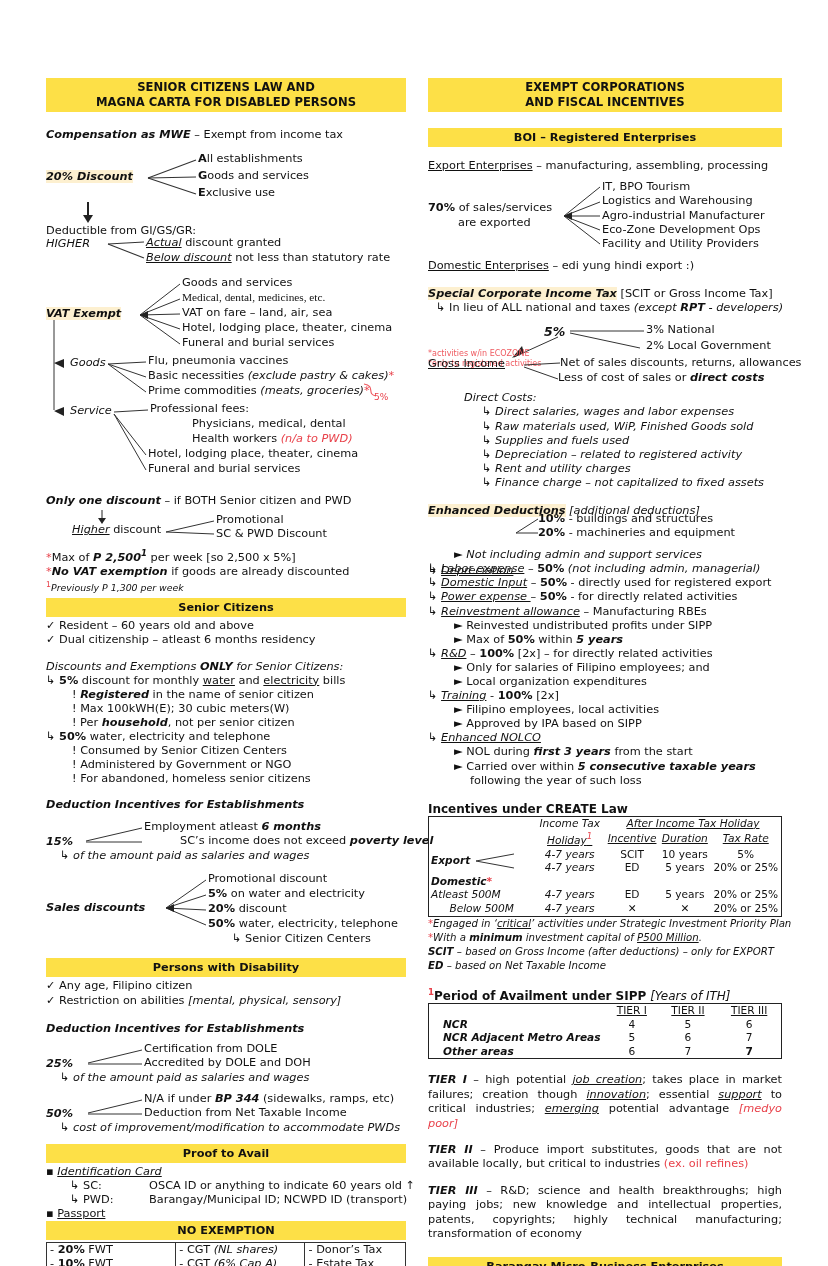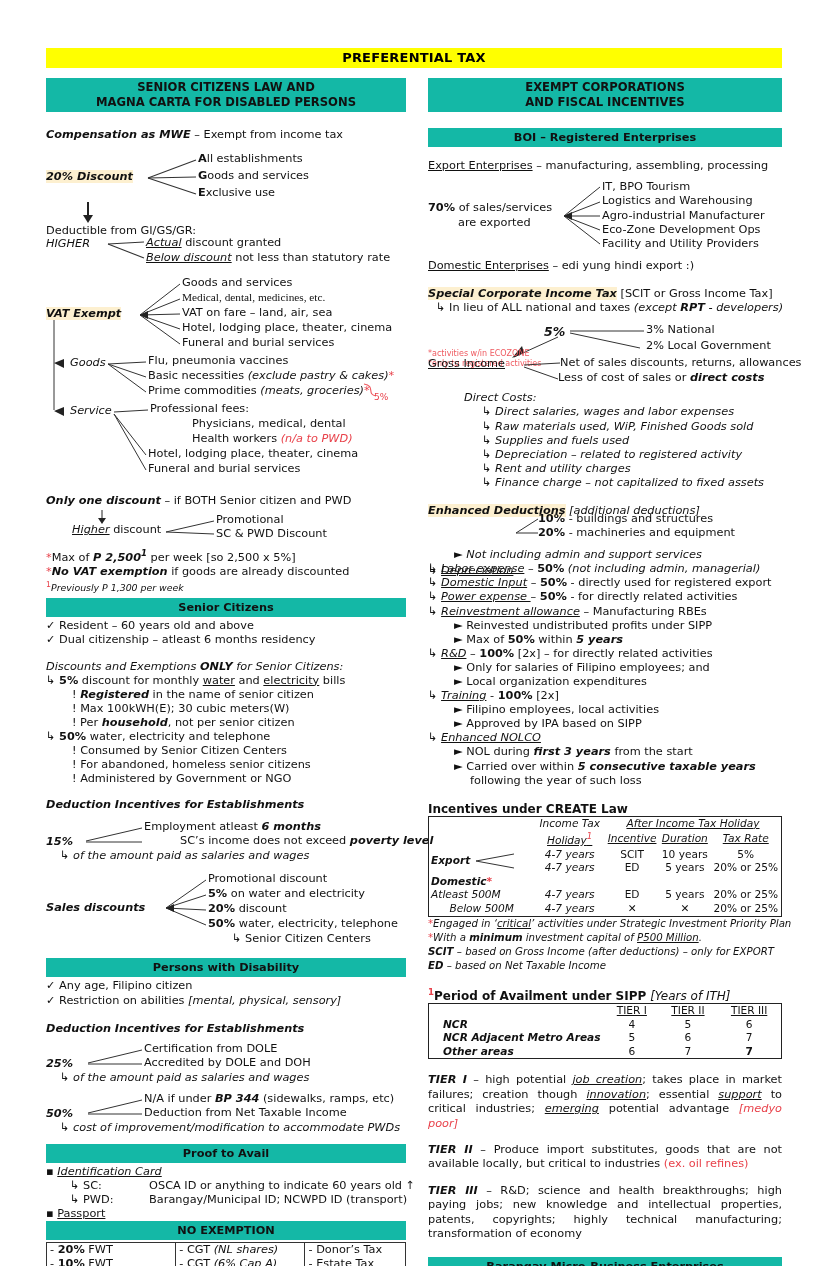--- a/index.html
+++ b/index.html
@@ -22,21 +22,21 @@
     letter-spacing:.2px; text-align:center; line-height:20px;
   }
 
   
   .col { position:absolute; top:78px; }
   .col-left  { left:46px;  width:360px; }
   .col-right { left:428px; width:354px; }
 
   
   .band {
-    background:#14b8a6; text-align:center; font-weight:bold;
+    background:#fde047; text-align:center; font-weight:bold;
     font-size:11.6px; line-height:15px; padding:2px 0; margin:0 0 2px 0;
   }
   .band.small { font-size:11.3px; }
 
   .hl { background:#fdf0d0; }
 
   
   .ln { line-height:14.1px; white-space:nowrap; }
   .sp4 { height:4px; } .sp6 { height:6px; } .sp8 { height:8px; }
   .sp10 { height:10px; } .sp12 { height:12px; } .sp14 { height:14px; }
@@ -61,21 +61,20 @@
   table.grid { border-collapse:collapse; border:1.3px solid #222; width:100%; }
   table.grid td { padding:0 2px; line-height:13.6px; white-space:nowrap; }
   .ctr { text-align:center; }
   .just { text-align:justify; white-space:normal; line-height:14.4px; }
 </style>
 </head>
 <body>
 
 <div class="page">
 
-  <div class="title-bar">PREFERENTIAL TAX</div>
 
   <div class="col col-left">
 
     <div class="band">
       <div>SENIOR CITIZENS LAW AND</div>
       <div>MAGNA CARTA FOR DISABLED PERSONS</div>
     </div>
 
     <div class="sp14"></div>
 
@@ -188,22 +187,22 @@
     <div class="ln">✓ <span>Dual citizenship – atleast 6 months residency</span></div>
 
     <div class="sp12"></div>
     <div class="ln"><i>Discounts and Exemptions <b>ONLY</b> for Senior Citizens:</i></div>
     <div class="ln">↳ <b>5%</b> discount for monthly <span class="u">water</span> and <span class="u">electricity</span> bills</div>
     <div class="ln" style="padding-left:26px">! <span class="bi">Registered</span> in the name of senior citizen</div>
     <div class="ln" style="padding-left:26px">! <span>Max 100kWH(E); 30 cubic meters(W)</span></div>
     <div class="ln" style="padding-left:26px">! Per <span class="bi">household</span>, not per senior citizen</div>
     <div class="ln">↳ <b>50%</b> water, electricity and telephone</div>
     <div class="ln" style="padding-left:26px">! <span>Consumed by Senior Citizen Centers</span></div>
+    <div class="ln" style="padding-left:26px">! <span>Administered by Government or NGO</span></div>
     <div class="ln" style="padding-left:26px">! <span>For abandoned, homeless senior citizens</span></div>
-    <div class="ln" style="padding-left:26px">! <span>Administered by Government or NGO</span></div>
 
     <div class="sp12"></div>
     <div class="ln bi">Deduction Incentives for Establishments</div>
 
     <div class="sp14"></div>
     <div class="fan" style="height:42px">
       <svg width="360" height="42">
         <line x1="40" y1="15" x2="96" y2="2" stroke="#333" stroke-width="1"></line>
         <line x1="40" y1="16" x2="96" y2="16" stroke="#333" stroke-width="1"></line>
       </svg>

